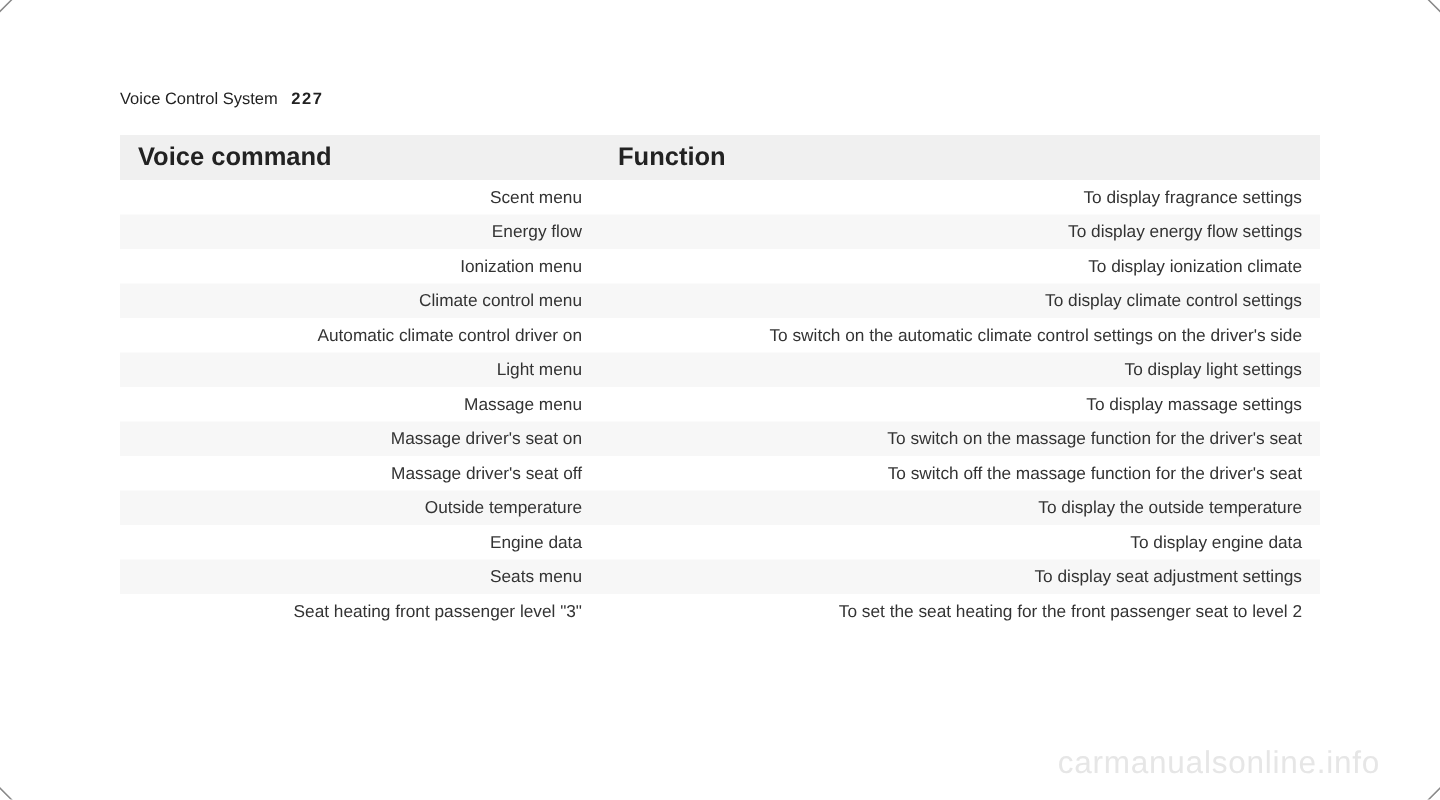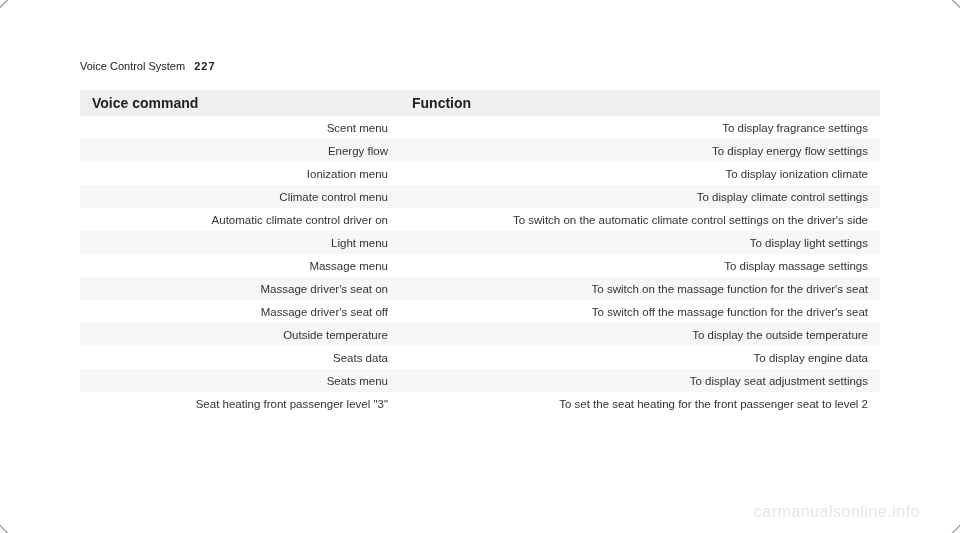--- a/index.html
+++ b/index.html
@@ -48,21 +48,21 @@
     .table {
       width: 100%;
       border-collapse: collapse;
     }
     .table tr {
       height: 23px;
     }
     .table th {
       text-align: left;
       font-weight: bold;
-      font-size: 14px;
+      font-size: 17px;
       color: #222;
       padding: 5px 12px;
       background: #f0f0f0;
     }
     .table td {
       text-align: right;
       font-size: 11.5px;
       color: #333;
       padding: 5px 12px;
       vertical-align: middle;
@@ -72,21 +72,21 @@
     }
     .table tbody tr:nth-child(even) {
       background: #f7f7f7;
     }
     .col-command { width: 40%; }
     .col-function { width: 60%; }
     .watermark {
       position: absolute;
       bottom: 12px;
       right: 40px;
-      font-size: 16px;
+      font-size: 21px;
       color: #e6e6e6;
       font-family: Arial, sans-serif;
       letter-spacing: 0.5px;
       pointer-events: none;
     }
   </style>
 </head>
 <body>
 
 <div class="corner-mark corner-tl"></div>
@@ -142,21 +142,21 @@
       </tr>
       <tr>
         <td>Massage driver's seat off</td>
         <td>To switch off the massage function for the driver's seat</td>
       </tr>
       <tr>
         <td>Outside temperature</td>
         <td>To display the outside temperature</td>
       </tr>
       <tr>
-        <td>Seats data</td>
+        <td>Engine data</td>
         <td>To display engine data</td>
       </tr>
       <tr>
         <td>Seats menu</td>
         <td>To display seat adjustment settings</td>
       </tr>
       <tr>
         <td>Seat heating front passenger level "3"</td>
         <td>To set the seat heating for the front passenger seat to level 2</td>
       </tr>

